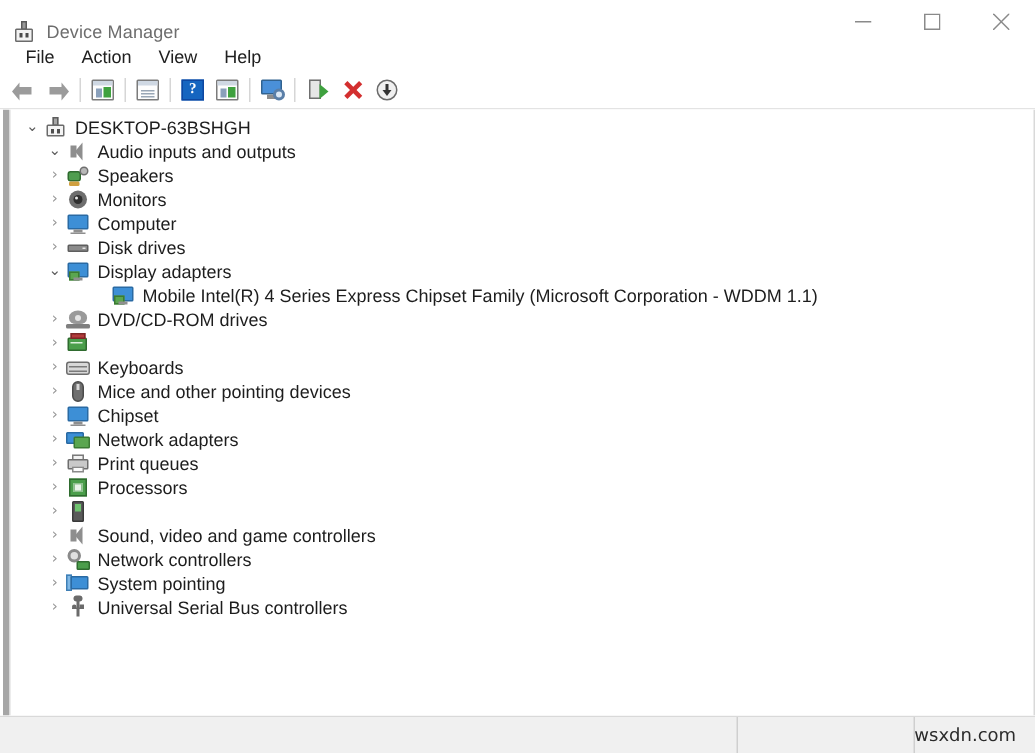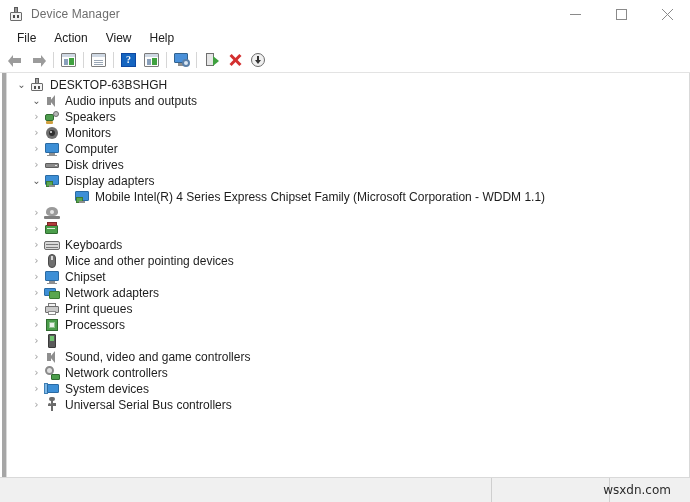--- a/index.html
+++ b/index.html
@@ -14,21 +14,21 @@
   }
   
   #window{
     position:absolute;left:0;top:0;width:690px;height:502px;
     background:#ffffff;
     display:flex;flex-direction:column;
   }
   
   #titlebar{
     height:28px;flex:0 0 28px;
-    display:flex;align-items:center;
+    display:flex;align-items:flex-end;
     background:#ffffff;
     position:relative;
   }
   #title-left{display:flex;align-items:center;padding-left:9px;}
   #app-icon{
     width:14px;height:14px;position:relative;margin-right:8px;
     flex:0 0 14px;
   }
   #app-icon .dm-body{
     position:absolute;left:1px;top:5px;width:12px;height:9px;
@@ -294,21 +294,21 @@
   }
   .sb-pane{
     display:flex;align-items:center;padding-left:6px;
     border-right:1px solid #cfcfcf;
     box-sizing:border-box;
   }
   #sb-main{flex:1 1 auto;}
   #sb-mid{width:118px;flex:0 0 118px;}
   #sb-right{
     width:80px;flex:0 0 80px;border-right:none;
-    justify-content:flex-end;padding-right:19px;
+    justify-content:center;padding-right:19px;
   }
   #watermark{
     font-family:"DejaVu Sans", sans-serif;
     font-size:12px;color:#2b2b2b;white-space:nowrap;
   }
 </style>
 </head>
 <body>
 
 <div id="window">
@@ -494,20 +494,21 @@
         <span class="lbl">Mobile Intel(R) 4 Series Express Chipset Family (Microsoft Corporation - WDDM 1.1)</span>
       </div>
 
       <div class="row lvl1">
         <span class="chev">›</span>
         <span class="ico ic-dvd">
             <span class="o"></span>
             <span class="h"></span>
             <span class="b"></span>
           </span>
+        <span class="lbl">DVD/CD-ROM drives</span>
       </div>
 
       <div class="row lvl1">
         <span class="chev">›</span>
         <span class="ico ic-ide">
             <span class="c"></span>
             <span class="p"></span>
             <span class="d"></span>
           </span>
       </div>
@@ -594,21 +595,21 @@
           </span>
         <span class="lbl">Network controllers</span>
       </div>
 
       <div class="row lvl1">
         <span class="chev">›</span>
         <span class="ico ic-system">
             <span class="l"></span>
             <span class="s"></span>
           </span>
-        <span class="lbl">System devices</span>
+        <span class="lbl">System pointing</span>
       </div>
 
       <div class="row lvl1">
         <span class="chev">›</span>
         <span class="ico ic-usb">
             <span class="h"></span>
             <span class="s"></span>
             <span class="a"></span>
             <span class="b2"></span>
             <span class="c2"></span>

